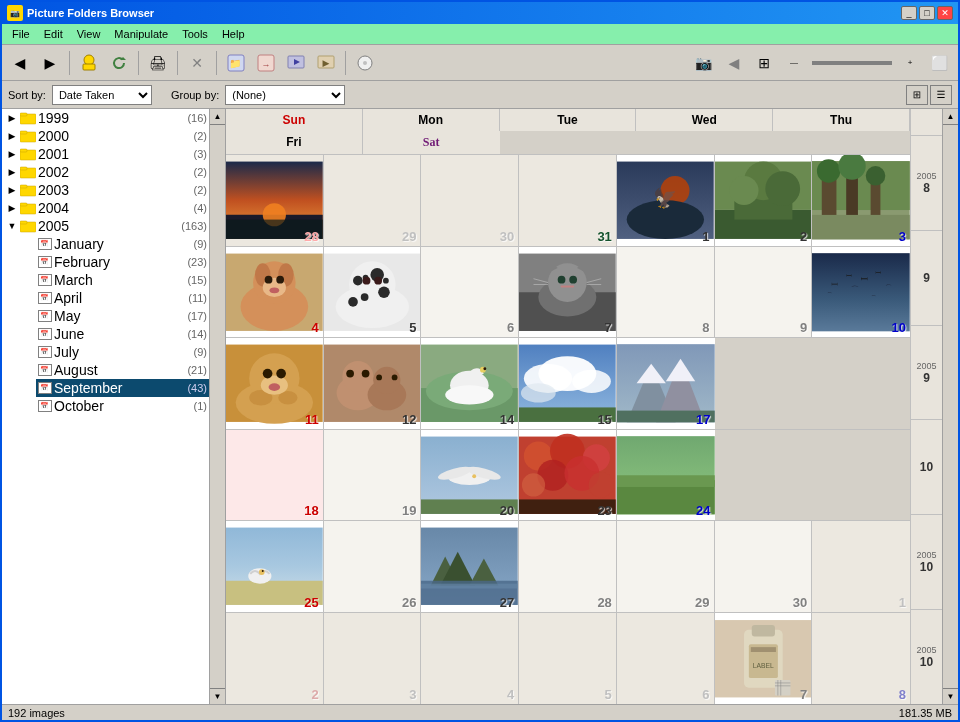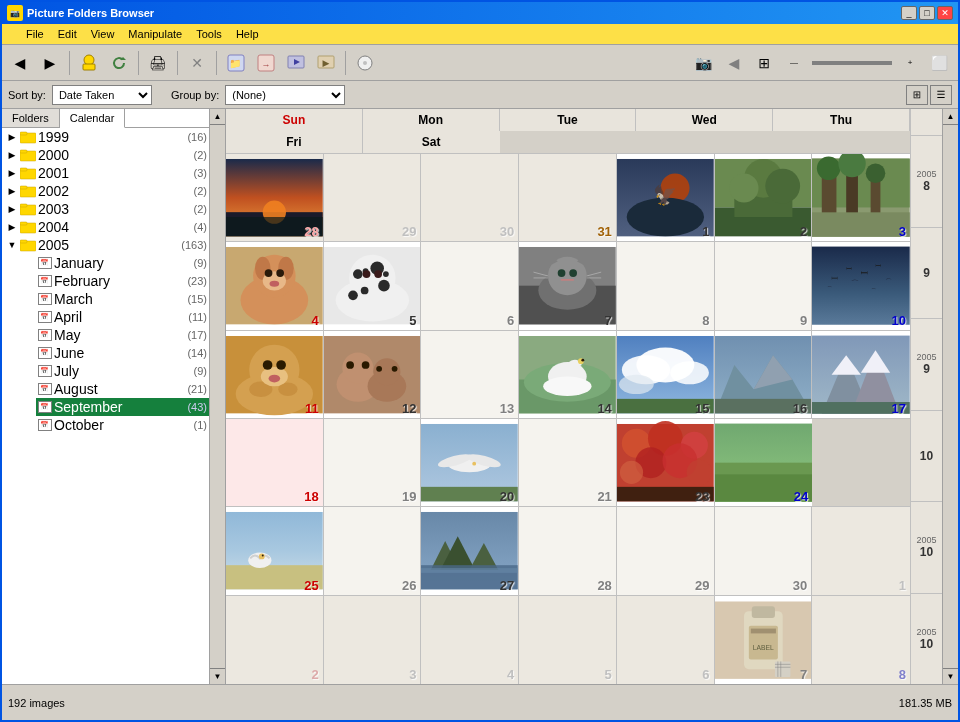--- a/index.html
+++ b/index.html
@@ -10,21 +10,21 @@
     .title-bar { background: linear-gradient(to right, #0054e3, #2196f3); color: white; padding: 3px 5px; display: flex; align-items: center; justify-content: space-between; height: 22px; }
     .title-bar-left { display: flex; align-items: center; gap: 4px; font-size: 11px; font-weight: bold; }
     .title-bar-left .app-icon { width: 16px; height: 16px; background: #ffd700; border-radius: 2px; font-size: 8px; display: flex; align-items: center; justify-content: center; }
     .title-bar-right { display: flex; gap: 2px; }
     .win-btn { width: 16px; height: 14px; border: 1px solid #666; border-radius: 2px; font-size: 9px; display: flex; align-items: center; justify-content: center; cursor: pointer; color: black; }
     .win-btn.min { background: #d4d0c8; }
     .win-btn.max { background: #d4d0c8; }
     .win-btn.close { background: #ff4444; color: white; }
     
     
-    .menu-bar { background: #fde047; border-bottom: 1px solid #a0a0a0; padding: 2px 18px; display: flex; gap: 2px; }
+    .menu-bar { background: #86efac; border-bottom: 1px solid #a0a0a0; padding: 2px 4px; display: flex; gap: 2px; }
     .menu-item { padding: 2px 6px; cursor: pointer; font-size: 11px; }
     
     
     .toolbar { background: #d4d0c8; border-bottom: 1px solid #a0a0a0; padding: 3px 4px; display: flex; align-items: center; gap: 2px; height: 36px; }
     .tb-btn { width: 28px; height: 28px; background: #d4d0c8; border: 1px solid transparent; border-radius: 2px; cursor: pointer; display: flex; align-items: center; justify-content: center; font-size: 14px; }
     .tb-separator { width: 1px; height: 24px; background: #a0a0a0; margin: 0 3px; }
     .tb-spacer { flex: 1; }
     .slider-container { display: flex; align-items: center; gap: 4px; }
     .slider { width: 80px; height: 4px; background: #808080; }
     
@@ -40,38 +40,38 @@
     
     .main-content { display: flex; flex: 1; overflow: hidden; }
     
     
     .left-panel { width: 208px; min-width: 208px; background: white; border-right: 1px solid #a0a0a0; display: flex; flex-direction: column; overflow: hidden; }
     .panel-tabs { display: flex; border-bottom: 1px solid #a0a0a0; }
     .panel-tab { padding: 3px 10px; font-size: 11px; cursor: pointer; background: #e0ddd8; border-right: 1px solid #a0a0a0; }
     .panel-tab.active { background: white; border-bottom: 1px solid white; margin-bottom: -1px; }
     .tree-area { flex: 1; overflow-y: auto; background: white; }
     .tree-item { display: flex; align-items: center; padding: 1px 2px; cursor: pointer; white-space: nowrap; }
-    .tree-item.selected { background: #15803d; color: white; }
+    .tree-item.selected { background: #0c4a6e; color: white; }
     .tree-expand { width: 16px; height: 16px; display: flex; align-items: center; justify-content: center; font-size: 9px; }
     .tree-label { flex: 1; font-size: 14px; }
     .tree-count { font-size: 11px; color: #666; margin-left: 4px; }
     .tree-item.selected .tree-count { color: #cce; }
     
     
-    .status-bar { background: #d4d0c8; border-top: 1px solid #a0a0a0; padding: 2px 6px; display: flex; justify-content: space-between; font-size: 11px; height: 36px; align-items: center; }
+    .status-bar { background: #d4d0c8; border-top: 1px solid #a0a0a0; padding: 2px 6px; display: flex; justify-content: space-between; font-size: 11px; height: 16px; align-items: center; }
     
     
     .calendar-area { flex: 1; display: flex; overflow: hidden; }
     .calendar-main { flex: 1; display: flex; flex-direction: column; overflow: hidden; }
     
     
     .cal-header { display: grid; grid-template-columns: repeat(5, 1fr); border-bottom: 1px solid #c0c0c0; }
     .cal-day-header { text-align: center; padding: 4px 0; font-size: 12px; font-weight: bold; border-right: 1px solid #c0c0c0; background: #e8e4dc; }
     .cal-day-header.sun { color: #cc0000; }
-    .cal-day-header.sat { color: #000000; }
+    .cal-day-header.sat { color: #701a75; font-family: Liberation Serif, serif; }
     .cal-day-header:last-child { border-right: none; }
     
     
     .cal-grid { flex: 1; display: grid; grid-template-rows: repeat(6, 1fr); overflow: hidden; }
     .cal-week { display: grid; grid-template-columns: repeat(7, 1fr); border-bottom: 1px solid #c0c0c0; }
     .cal-week:last-child { border-bottom: none; }
     .cal-cell { border-right: 1px solid #c0c0c0; position: relative; overflow: hidden; min-height: 0; background: #f5f3ee; }
     .cal-cell:last-child { border-right: none; }
     .cal-cell.other-month { background: #ece8e0; }
     .cal-cell.has-photo { background: white; }
@@ -197,24 +197,20 @@
     </select>
     <div class="view-btns">
       <div class="view-btn">⊞</div>
       <div class="view-btn">☰</div>
     </div>
   </div>
 
   <div class="main-content">
 
     <div class="left-panel">
-      <div class="panel-tabs">
-        <div class="panel-tab">Folders</div>
-        <div class="panel-tab active">Calendar</div>
-      </div>
       <div class="tree-area">
 
         <div class="tree-item" style="padding-left:2px;">
           <span class="tree-expand">▶</span>
           <span style="width:16px;height:14px;margin-right:2px;display:inline-block;"><svg width="16" height="14">
                 <rect x="0" y="3" width="16" height="10" rx="1" fill="#ffd700" stroke="#c8a000" stroke-width="0.5"></rect>
                 <rect x="0" y="2" width="7" height="3" rx="1" fill="#ffd700" stroke="#c8a000" stroke-width="0.5"></rect>
               </svg></span>
           <span class="tree-label">1999</span>
           <span class="tree-count">(16)</span>
@@ -375,21 +371,21 @@
                 <rect x="0" y="60" width="100" height="20" fill="#0a1a1a" opacity="0.7"></rect>
               </svg>
             </div>
             <div class="cal-cell other-month">
               <div class="day-num" style="color:#c0c0c0;">29</div>
             </div>
             <div class="cal-cell other-month">
               <div class="day-num" style="color:#c0c0c0;">30</div>
             </div>
             <div class="cal-cell other-month">
-              <div class="day-num" style="color:#a16207;">31</div>
+              <div class="day-num" style="color:#14532d;">31</div>
             </div>
 
             <div class="cal-cell has-photo">
               <svg class="photo-svg" viewBox="0 0 100 80" xmlns="http://www.w3.org/2000/svg">
                 <defs>
                     <linearGradient id="sky2" x1="0" y1="0" x2="0" y2="1">
                       <stop offset="0%" stop-color="#2a3a5a"></stop>
                       <stop offset="100%" stop-color="#506080"></stop>
                     </linearGradient>
                   </defs>
@@ -543,23 +539,20 @@
                 <ellipse cx="65" cy="52" rx="20" ry="16" fill="#a87858"></ellipse>
                 <circle cx="65" cy="37" r="14" fill="#a87858"></circle>
                 <circle cx="27" cy="30" r="4" fill="#2a1a00"></circle>
                 <circle cx="43" cy="30" r="4" fill="#2a1a00"></circle>
                 <circle cx="57" cy="34" r="3" fill="#2a1a00"></circle>
                 <circle cx="73" cy="34" r="3" fill="#2a1a00"></circle>
               </svg>
               <div class="day-num bright">12</div>
             </div>
 
-            <div class="cal-cell">
-              <div class="day-num">13</div>
-            </div>
 
             <div class="cal-cell has-photo">
               <svg class="photo-svg" viewBox="0 0 100 80" xmlns="http://www.w3.org/2000/svg">
                 <rect width="100" height="80" fill="#8aaa80"></rect>
                 <rect x="0" y="45" width="100" height="35" fill="#6a9868"></rect>
                 <ellipse cx="50" cy="48" rx="45" ry="20" fill="#7aaa78"></ellipse>
                 <ellipse cx="50" cy="42" rx="20" ry="15" fill="#f0f0f0"></ellipse>
                 <ellipse cx="50" cy="52" rx="25" ry="10" fill="#f8f8f8"></ellipse>
                 <path d="M50,28 Q60,20 65,30 Q55,35 50,42" fill="#f0f0f0"></path>
                 <circle cx="64" cy="26" r="3" fill="#e8d060"></circle>
@@ -579,35 +572,20 @@
                 <rect width="100" height="80" fill="url(#sky4)"></rect>
                 <ellipse cx="30" cy="35" rx="25" ry="15" fill="white" opacity="0.9"></ellipse>
                 <ellipse cx="50" cy="30" rx="30" ry="18" fill="white" opacity="0.95"></ellipse>
                 <ellipse cx="75" cy="38" rx="20" ry="12" fill="white" opacity="0.85"></ellipse>
                 <ellipse cx="20" cy="50" rx="18" ry="10" fill="#e0e8f0" opacity="0.7"></ellipse>
                 <rect x="0" y="65" width="100" height="15" fill="#4a7040"></rect>
               </svg>
               <div class="day-num bright">15</div>
             </div>
 
-            <div class="cal-cell has-photo">
-              <svg class="photo-svg" viewBox="0 0 100 80" xmlns="http://www.w3.org/2000/svg">
-                <defs>
-                    <linearGradient id="sky5" x1="0" y1="0" x2="0" y2="1">
-                      <stop offset="0%" stop-color="#7090b0"></stop>
-                      <stop offset="100%" stop-color="#90b0c8"></stop>
-                    </linearGradient>
-                  </defs>
-                <rect width="100" height="80" fill="url(#sky5)"></rect>
-                <polygon points="0,80 20,30 40,55 60,20 80,45 100,80" fill="#7090a0"></polygon>
-                <polygon points="40,55 60,20 80,45" fill="#90a0b0"></polygon>
-                <rect x="0" y="65" width="100" height="15" fill="#5a7060"></rect>
-              </svg>
-              <div class="day-num bright">16</div>
-            </div>
 
             <div class="cal-cell has-photo saturday">
               <svg class="photo-svg" viewBox="0 0 100 80" xmlns="http://www.w3.org/2000/svg">
                 <defs>
                     <linearGradient id="sky6" x1="0" y1="0" x2="0" y2="1">
                       <stop offset="0%" stop-color="#8098b8"></stop>
                       <stop offset="100%" stop-color="#a0b8c8"></stop>
                     </linearGradient>
                   </defs>
                 <rect width="100" height="80" fill="url(#sky6)"></rect>
@@ -643,23 +621,20 @@
                 <ellipse cx="50" cy="42" rx="22" ry="8" fill="#f0f0f0"></ellipse>
                 <ellipse cx="35" cy="38" rx="18" ry="5" fill="#e8e8e8" transform="rotate(-15,35,38)"></ellipse>
                 <ellipse cx="65" cy="38" rx="18" ry="5" fill="#e8e8e8" transform="rotate(15,65,38)"></ellipse>
                 <ellipse cx="50" cy="43" rx="6" ry="4" fill="#f0f0f0"></ellipse>
                 <circle cx="55" cy="41" r="2" fill="#e8c060"></circle>
                 <rect x="0" y="65" width="100" height="15" fill="#608050"></rect>
               </svg>
               <div class="day-num bright">20</div>
             </div>
 
-            <div class="cal-cell">
-              <div class="day-num">21</div>
-            </div>
 
 
             <div class="cal-cell has-photo">
               <svg class="photo-svg" viewBox="0 0 100 80" xmlns="http://www.w3.org/2000/svg">
                 <rect width="100" height="80" fill="#c04030"></rect>
                 <circle cx="20" cy="20" r="15" fill="#d05030" opacity="0.9"></circle>
                 <circle cx="50" cy="15" r="18" fill="#c03020" opacity="0.9"></circle>
                 <circle cx="80" cy="22" r="14" fill="#d04040" opacity="0.9"></circle>
                 <circle cx="35" cy="40" r="16" fill="#b02020" opacity="0.8"></circle>
                 <circle cx="65" cy="38" r="18" fill="#c83030" opacity="0.8"></circle>

